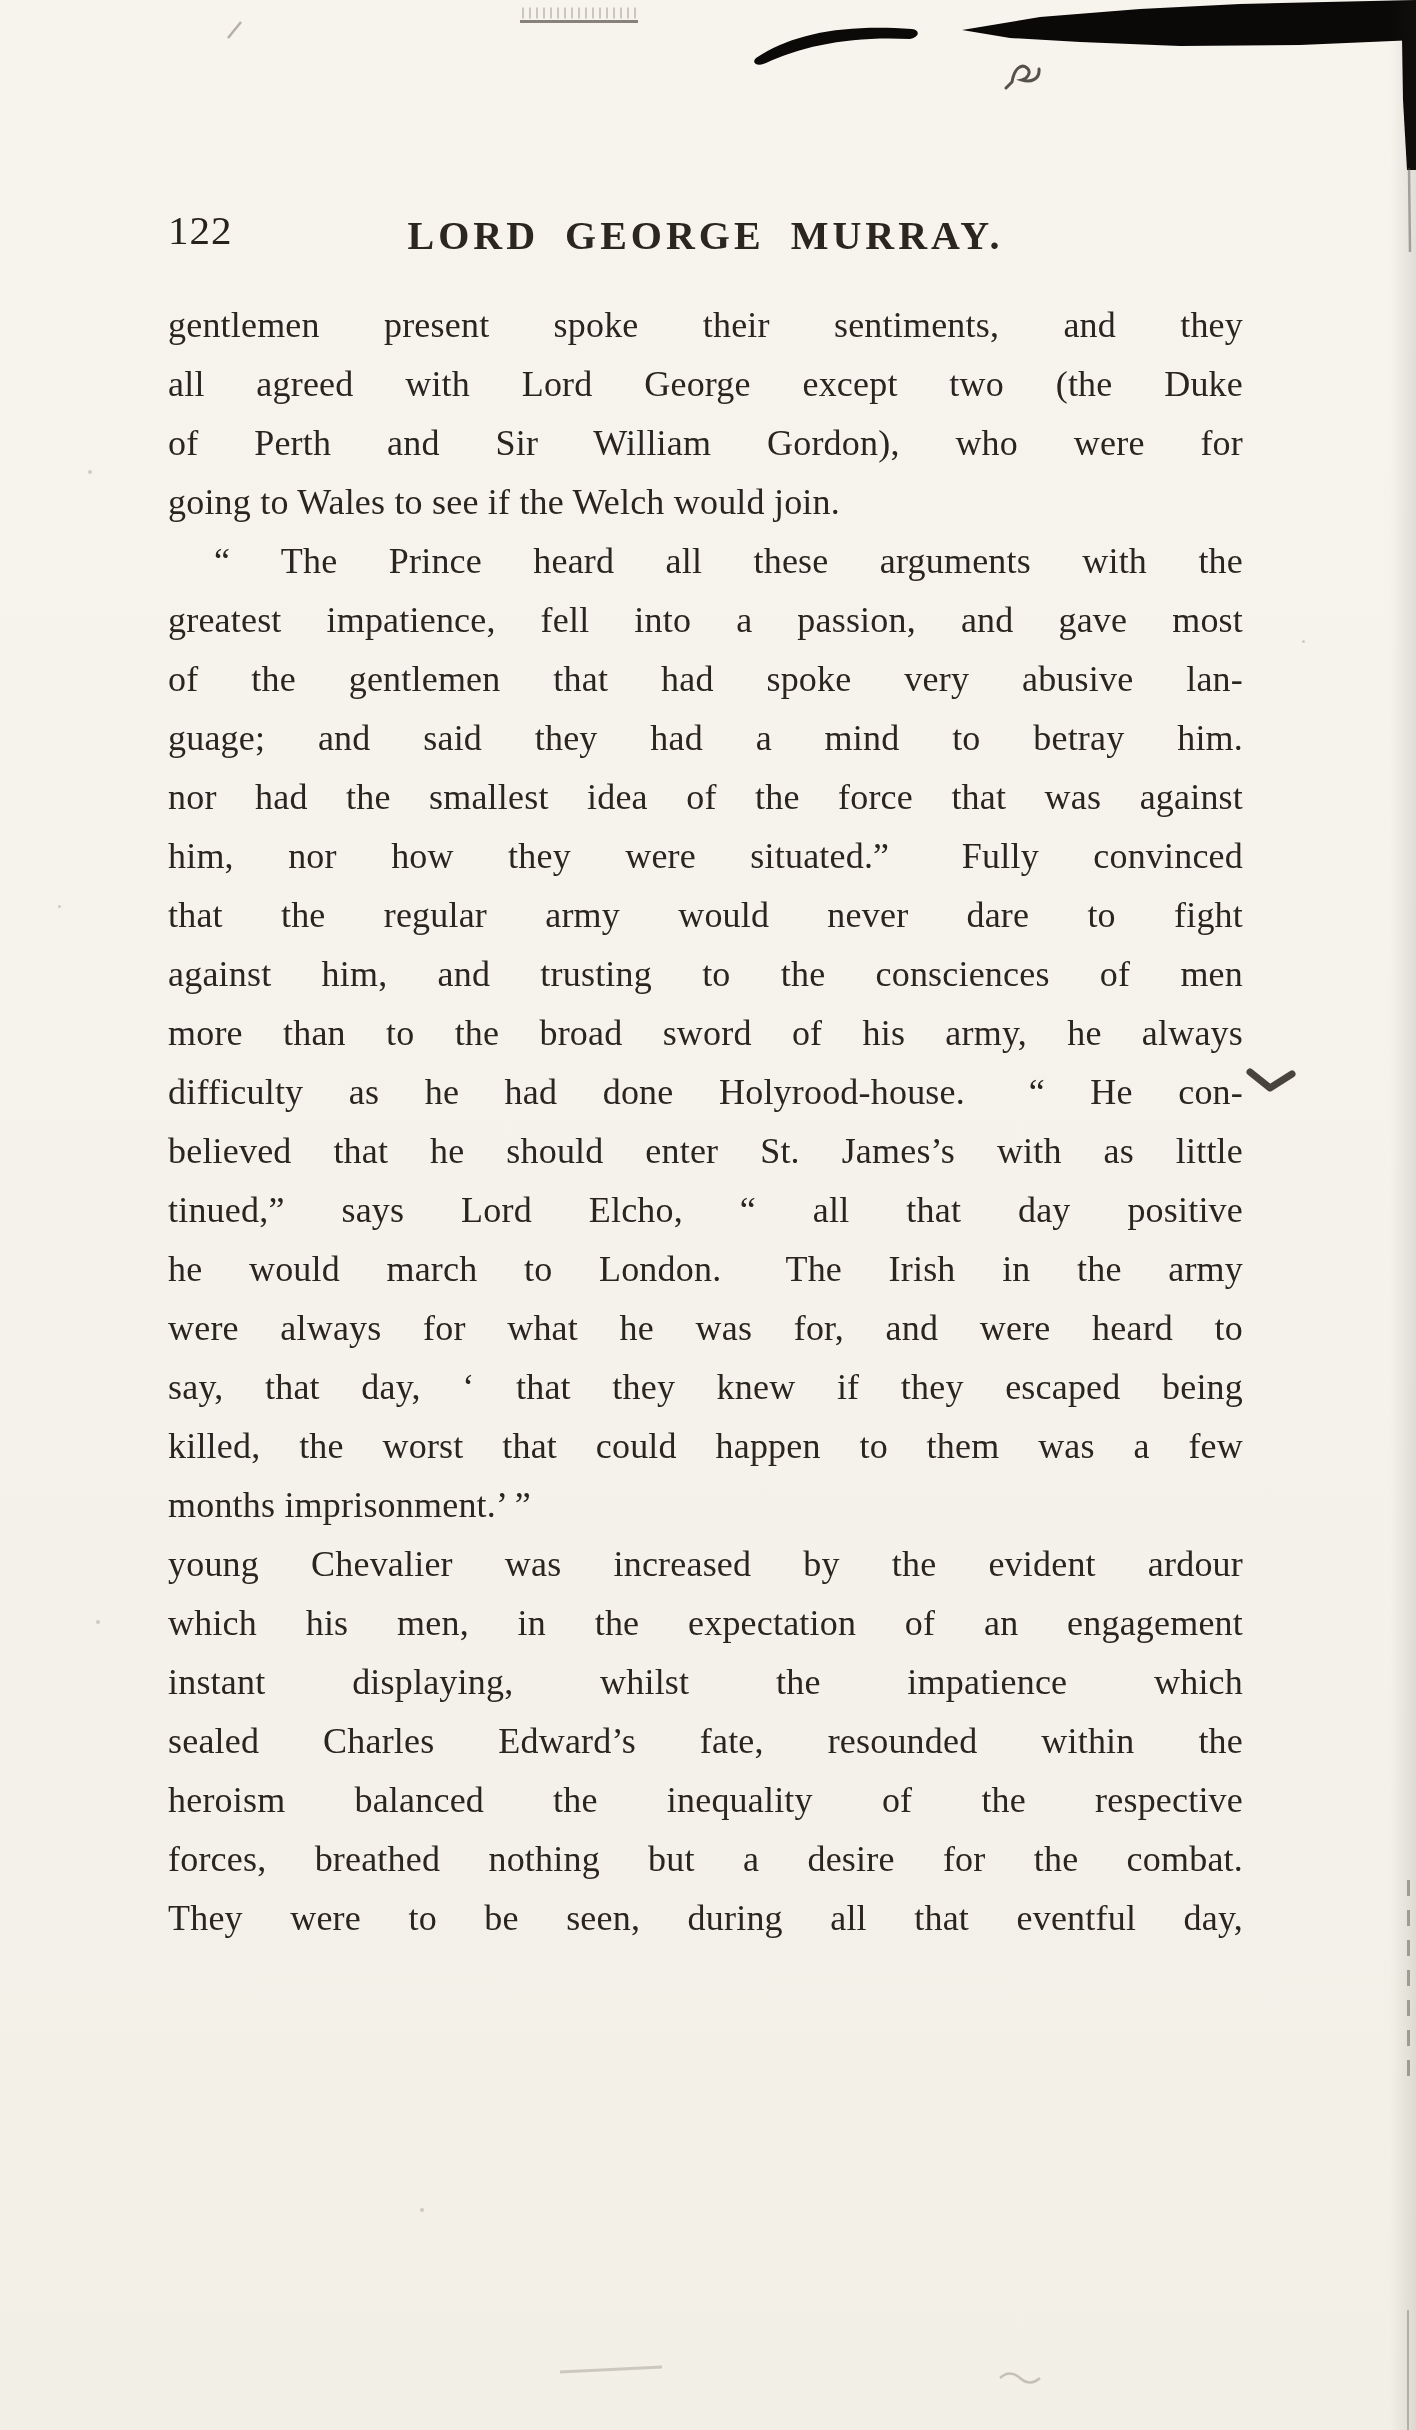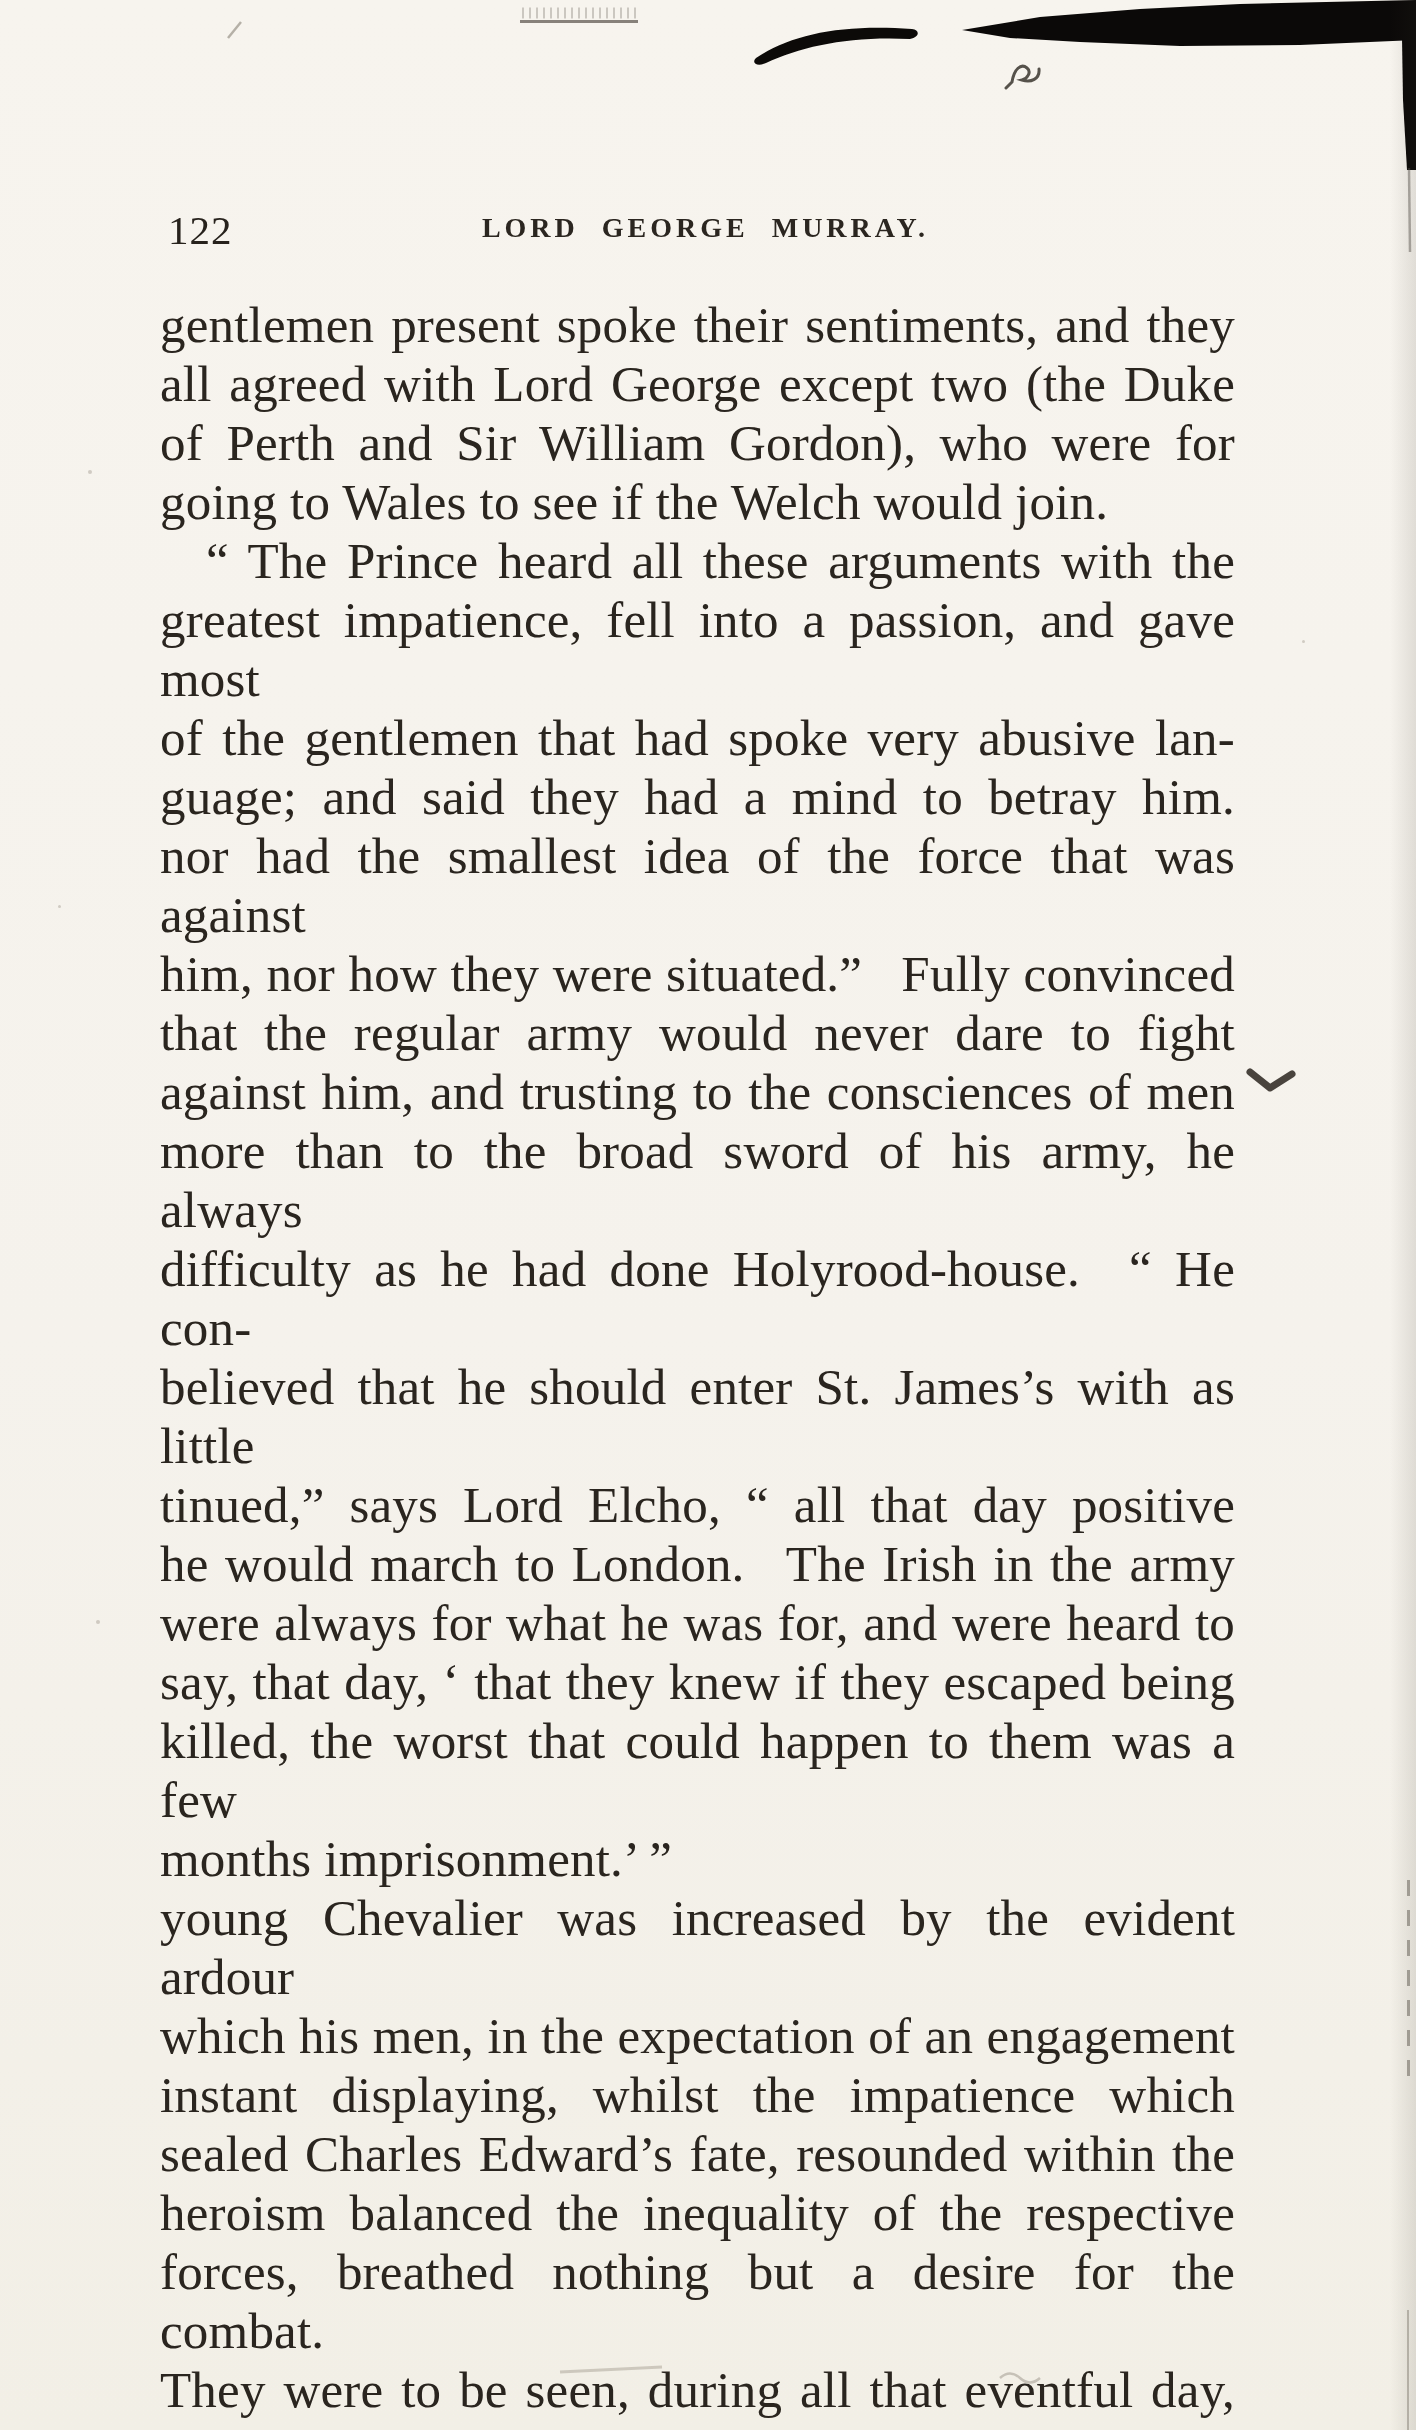--- a/index.html
+++ b/index.html
@@ -29,26 +29,26 @@
     position:absolute;right:6px;top:1880px;width:3px;height:210px;
     background:repeating-linear-gradient(180deg,rgba(80,74,64,.45) 0 16px,transparent 16px 30px);
   }
   .page-header{position:absolute;top:206px;left:0;width:100%;height:56px;}
   .page-number{
     position:absolute;left:168px;top:0;
     font-size:41px;letter-spacing:1px;color:#27221c;
   }
   .header-title{
     position:absolute;left:168px;top:6px;width:1075px;
-    text-align:center;font-size:28px;font-weight:700;
+    text-align:center;font-size:40px;font-weight:700;
     letter-spacing:4px;word-spacing:12px;color:#2b2620;
   }
   .text-block{
-    position:absolute;left:160px;top:296px;width:1075px;
-    font-size:51px;line-height:59px;letter-spacing:.2px;
+    position:absolute;left:168px;top:296px;width:1075px;
+    font-size:36px;line-height:59px;letter-spacing:.2px;
   }
   .paragraph{margin:0;}
   .line{text-align:justify;text-align-last:justify;}
   .line.line-last{text-align-last:left;}
   .paragraph.indent .line.first{text-indent:46px;}
   .speck{position:absolute;border-radius:50%;background:rgba(110,100,85,.28);}
 </style>
 </head>
 <body>
 

